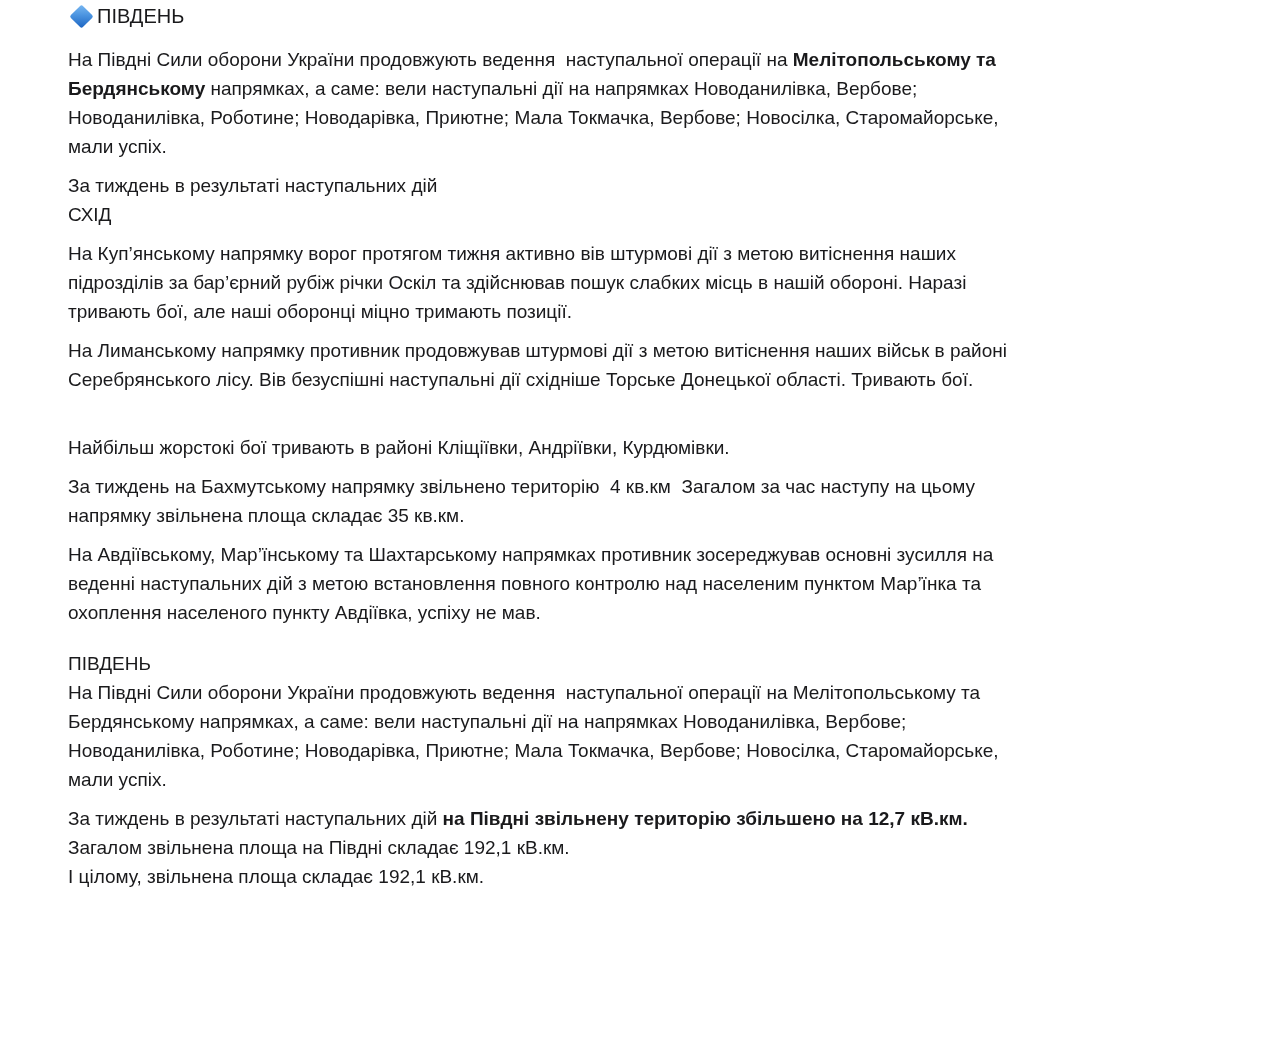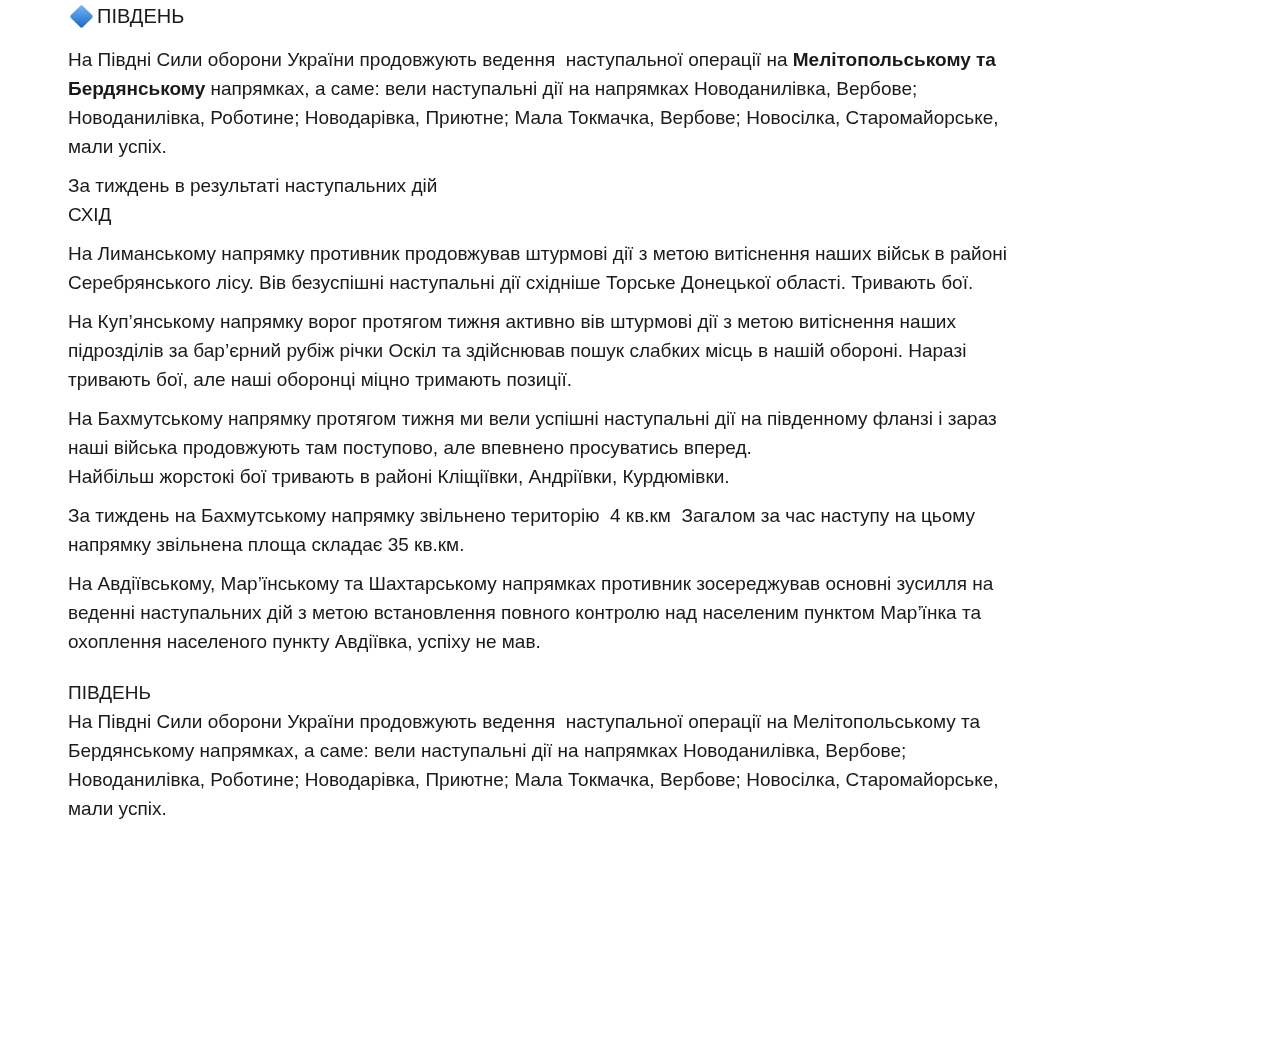--- a/index.html
+++ b/index.html
@@ -61,26 +61,27 @@
         <span class="diamond"></span>
       </span>
       <span>ПІВДЕНЬ</span>
     </div>
 
   <p><span>На Півдні Сили оборони України продовжують ведення  наступальної операції на </span><b>Мелітопольському та Бердянському</b><span> напрямках, а саме: вели наступальні дії на напрямках Новоданилівка, Вербове; Новоданилівка, Роботине; Новодарівка, Приютне; Мала Токмачка, Вербове; Новосілка, Старомайорське, мали успіх.</span></p>
 
   <p><span>За тиждень в результаті наступальних дій</span><br><span>СХІД</span></p>
 
 
+  <p><span>На Куп’янському напрямку ворог протягом тижня активно вів штурмові дії з метою витіснення наших підрозділів за бар’єрний рубіж річки Оскіл та здійснював пошук слабких місць в нашій обороні. Наразі тривають бої, але наші оборонці міцно тримають позиції.</span></p>
+
   <p><span>На Лиманському напрямку противник продовжував штурмові дії з метою витіснення наших військ в районі Серебрянського лісу. Вів безуспішні наступальні дії східніше Торське Донецької області. Тривають бої.</span></p>
 
-  <p><span>На Куп’янському напрямку ворог протягом тижня активно вів штурмові дії з метою витіснення наших підрозділів за бар’єрний рубіж річки Оскіл та здійснював пошук слабких місць в нашій обороні. Наразі тривають бої, але наші оборонці міцно тримають позиції.</span></p>
-
-  <p><span>На Бахмутському напрямку протягом тижня ми вели успішні наступальні дії на південному фланзі і зараз наші війська продовжують там поступово, але впевнено просуватись вперед.</span><br><span>Найбільш жорстокі бої тривають в районі Кліщіївки, Андріївки, Курдюмівки.</span></p>
+  <p><br><span>Найбільш жорстокі бої тривають в районі Кліщіївки, Андріївки, Курдюмівки.</span></p>
 
   <p><span>За тиждень на Бахмутському напрямку звільнено територію  4 кв.км  Загалом за час наступу на цьому напрямку звільнена площа складає 35 кв.км.</span></p>
 
   <p><span>На Авдіївському, Мар’їнському та Шахтарському напрямках противник зосереджував основні зусилля на веденні наступальних дій з метою встановлення повного контролю над населеним пунктом Мар’їнка та охоплення населеного пункту Авдіївка, успіху не мав.</span></p>
 
   <p class="gap-top"><span>ПІВДЕНЬ</span><br><span>На Півдні Сили оборони України продовжують ведення  наступальної операції на Мелітопольському та Бердянському напрямках, а саме: вели наступальні дії на напрямках Новоданилівка, Вербове; Новоданилівка, Роботине; Новодарівка, Приютне; Мала Токмачка, Вербове; Новосілка, Старомайорське, мали успіх.</span></p>
 
+  <p><span>За тиждень в результаті наступальних дій </span><b>на Півдні звільнену територію збільшено на 12,7 кВ.км.</b><br><span>Загалом звільнена площа на Півдні складає 192,1 кВ.км.</span><br><span>І цілому, звільнена площа складає 192,1 кВ.км.</span></p>
 
 </div>
 
 </body></html>

